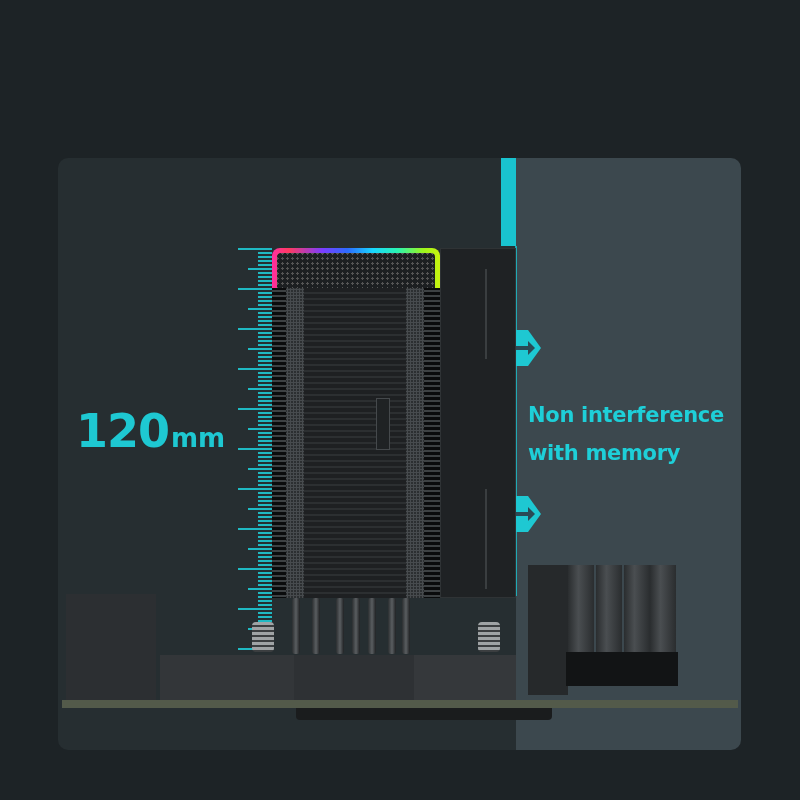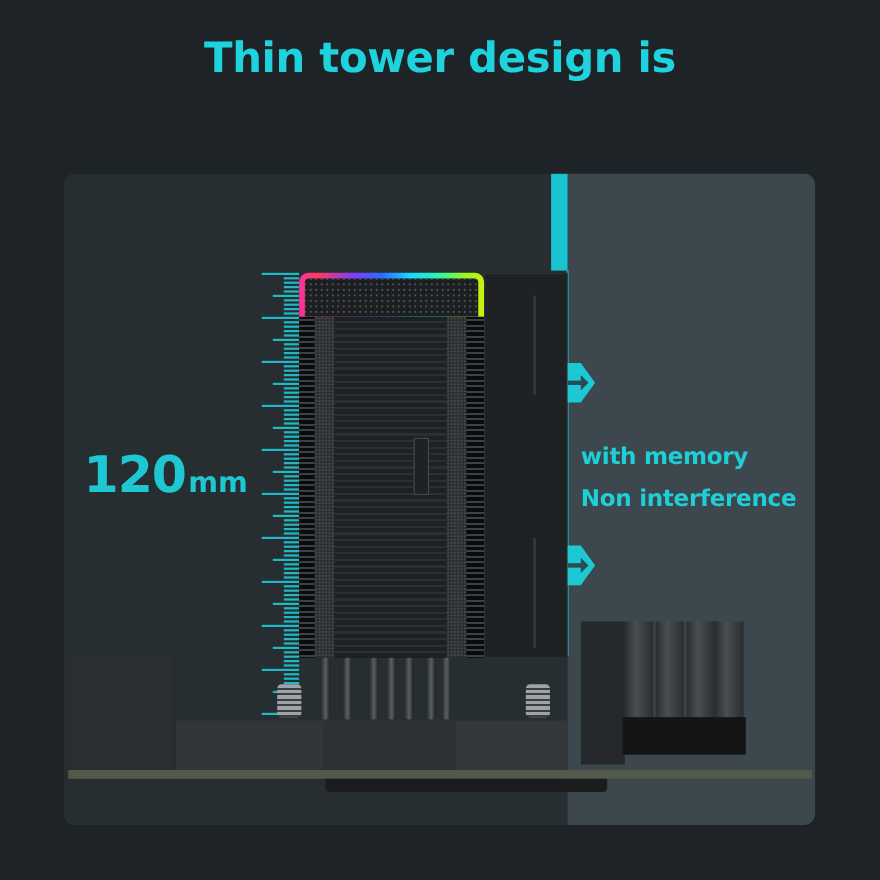--- a/index.html
+++ b/index.html
@@ -77,21 +77,20 @@
   .pcb { position: absolute; left: 62px; top: 700px; width: 676px; height: 8px; background: #535a4a; }
   .socket { position: absolute; left: 296px; top: 708px; width: 256px; height: 12px; background: #1a1c1d; border-radius: 0 0 4px 4px; }
   .ram { position: absolute; top: 565px; width: 26px; height: 120px; background: linear-gradient(90deg,#2a2d2f,#4a4e51 40%,#2a2d2f); }
   .ram-slot { position: absolute; left: 566px; top: 652px; width: 112px; height: 34px; background: #121415; }
   .ram-base { position: absolute; left: 528px; top: 565px; width: 40px; height: 130px; background: #26292b; }
 </style>
 </head>
 <body>
 
 <div class="headline">
-  <div>Thin tower design is</div>
 </div>
 
 <div class="panel-left"></div>
 <div class="panel-right"></div>
 <div class="divider-bar"></div>
 <div class="divider-line"></div>
 
 <div class="dim-value">
   <span class="num">120</span><span class="unit">mm</span>
 </div>
@@ -246,15 +245,15 @@
   <rect x="2" y="18" width="14" height="4" fill="#2a4a55"></rect>
   <polygon points="14,13 21,20 14,27" fill="#2a4a55"></polygon>
 </svg>
 <svg class="arrow" style="left:514px;top:494px" viewBox="0 0 28 40">
   <polygon points="2,2 14,2 27,20 14,38 2,38" fill="#1ec8d2"></polygon>
   <rect x="2" y="18" width="14" height="4" fill="#2a4a55"></rect>
   <polygon points="14,13 21,20 14,27" fill="#2a4a55"></polygon>
 </svg>
 
 <div class="side-note">
+  <div>Non interference</div>
   <div>with memory</div>
-  <div>Non interference</div>
 </div>
 
 </body></html>

